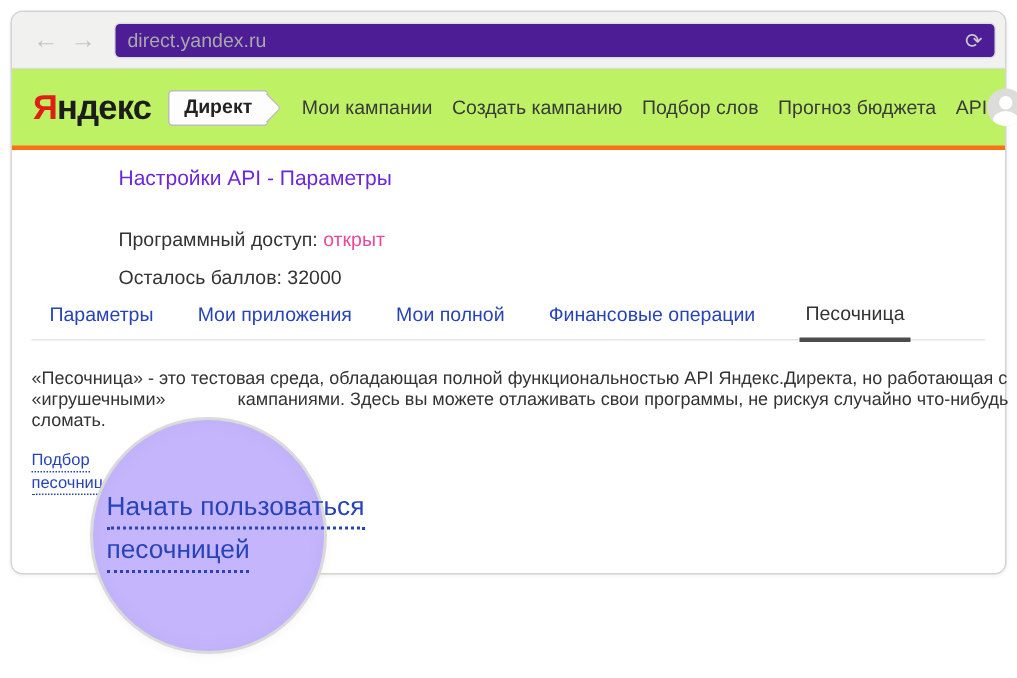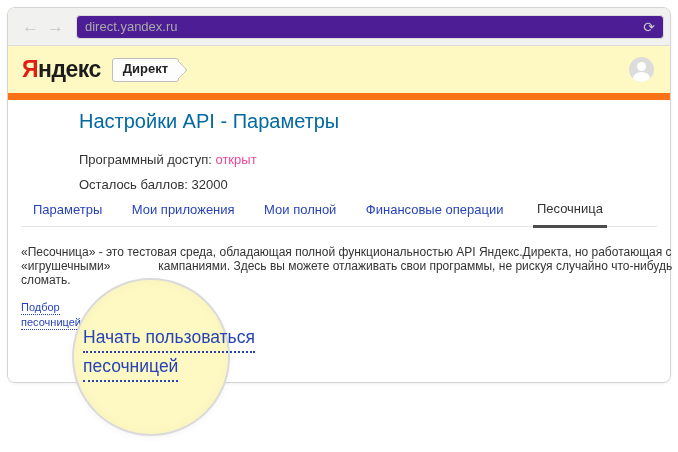--- a/index.html
+++ b/index.html
@@ -14,58 +14,58 @@
   
   .chrome{height:38px;background:#f1f1f0;border-bottom:1px solid #dcdcdc;border-radius:7px 7px 0 0;
           display:flex;align-items:center;padding:0 6px 0 10px;}
   .nav-arrow{color:#c6c6c6;font-size:17px;line-height:1;padding:0 4px;cursor:default;}
   .url-bar{flex:1;height:24px;margin-left:8px;background:#4c1d95;border:1px solid #ddd;border-radius:4px;
            display:flex;align-items:center;padding:0 8px;}
   .url-text{flex:1;color:#a9a9a9;font-size:13px;}
   .reload{color:#c9c9c9;font-size:14px;line-height:1;}
 
   
-  .navbar{height:54px;background:#fef9c3;border-bottom:7px solid #f97316;display:flex;align-items:center;
+  .navbar{height:54px;background:#bef264;border-bottom:3px solid #f97316;display:flex;align-items:center;
           padding:0 16px 0 14px;}
   .logo{font-size:23px;font-weight:bold;color:#1c1c1c;letter-spacing:-0.5px;white-space:nowrap;}
   .logo .red{color:#e01e16;}
   .direct-btn{position:relative;margin-left:11px;background:#fdfdfd;border:1px solid #bdbdbd;border-radius:3px;
               font-size:13px;font-weight:bold;color:#222;padding:2px 10px 5px;white-space:nowrap;}
   .direct-btn::after{content:"";position:absolute;right:-7px;top:50%;width:13px;height:13px;
               transform:translateY(-50%) rotate(45deg);border-top:1px solid #bdbdbd;border-right:1px solid #bdbdbd;
               background:#fdfdfd;border-radius:0 3px 0 0;}
   .menu{display:flex;margin-left:22px;gap:13px;}
   .menu-item{font-size:13px;color:#3a3a3a;text-decoration:none;white-space:nowrap;cursor:pointer;}
   .user{margin-left:auto;display:flex;align-items:center;gap:6px;}
   .avatar{width:25px;height:25px;border-radius:50%;background:#dcdcdb;position:relative;overflow:hidden;}
   .avatar::before{content:"";position:absolute;left:8px;top:5px;width:9px;height:9px;border-radius:50%;background:#fff;}
   .avatar::after{content:"";position:absolute;left:4px;top:15px;width:17px;height:12px;border-radius:50%;background:#fff;}
 
   
   .content{position:relative;height:282px;background:#fff;border-radius:0 0 7px 7px;}
-  .page-title{position:absolute;left:71px;top:10px;margin:0;font-size:20px;font-weight:normal;color:#0369a1;}
+  .page-title{position:absolute;left:71px;top:10px;margin:0;font-size:14px;font-weight:normal;color:#6d28d9;}
   .access-line{position:absolute;left:71px;top:52px;font-size:13px;color:#333;}
   .access-value{color:#ec4899;}
   .points-line{position:absolute;left:71px;top:77px;font-size:13px;color:#333;}
 
   .tabs{position:absolute;left:13px;right:13px;top:101px;display:flex;justify-content:space-between;
         align-items:flex-end;padding:0 50px 0 12px;border-bottom:1px solid #e6e6e6;}
   .tab{font-size:13px;color:#2743b8;padding-bottom:9px;cursor:pointer;white-space:nowrap;}
   .tab.active{color:#333;border-bottom:3px solid #4c4c4c;margin-bottom:-2px;padding-left:4px;padding-right:4px;}
 
   .paragraph{position:absolute;left:13px;top:145px;font-size:12px;line-height:14px;color:#333;}
   .p-line{white-space:nowrap;}
   .gap{display:inline-block;width:48px;}
 
   .small-link{position:absolute;left:13px;top:200px;font-size:11px;line-height:14px;color:#2743b8;cursor:pointer;}
   .small-link .sl-line{display:table;border-bottom:1px dotted #2743b8;white-space:nowrap;}
 
   
-  .magnifier{position:absolute;left:72px;top:278px;width:158px;height:158px;border-radius:50%;
-             background:#fef9c3;border:2px solid #dadada;z-index:5;
+  .magnifier{position:absolute;left:60px;top:278px;width:158px;height:158px;border-radius:50%;
+             background:#c4b5fd;border:2px solid #dadada;z-index:5;
              box-shadow:inset 0 0 14px rgba(0,0,0,0.03), 0 2px 6px rgba(0,0,0,0.04);}
   .mag-link{position:absolute;left:9px;top:44px;font-size:17.5px;line-height:26px;color:#2743b8;cursor:pointer;}
   .mag-line{display:table;border-bottom:2px dotted #2743b8;padding-bottom:1px;white-space:nowrap;}
 </style>
 </head>
 <body>
 
 <div class="stage">
 
   <div class="window">
@@ -77,20 +77,27 @@
         <span class="url-text">direct.yandex.ru</span>
         <span class="reload">⟳</span>
       </div>
     </div>
 
     <div class="navbar">
       <div class="logo">
         <span class="red">Я</span><span>ндекс</span>
       </div>
       <div class="direct-btn">Директ</div>
+      <nav class="menu">
+        <a class="menu-item">Мои кампании</a>
+        <a class="menu-item">Создать кампанию</a>
+        <a class="menu-item">Подбор слов</a>
+        <a class="menu-item">Прогноз бюджета</a>
+        <a class="menu-item">API</a>
+      </nav>
       <div class="user">
         <span class="avatar"></span>
 
       </div>
     </div>
 
     <div class="content">
       <h1 class="page-title">Настройки API - Параметры</h1>
 
       <div class="access-line">

